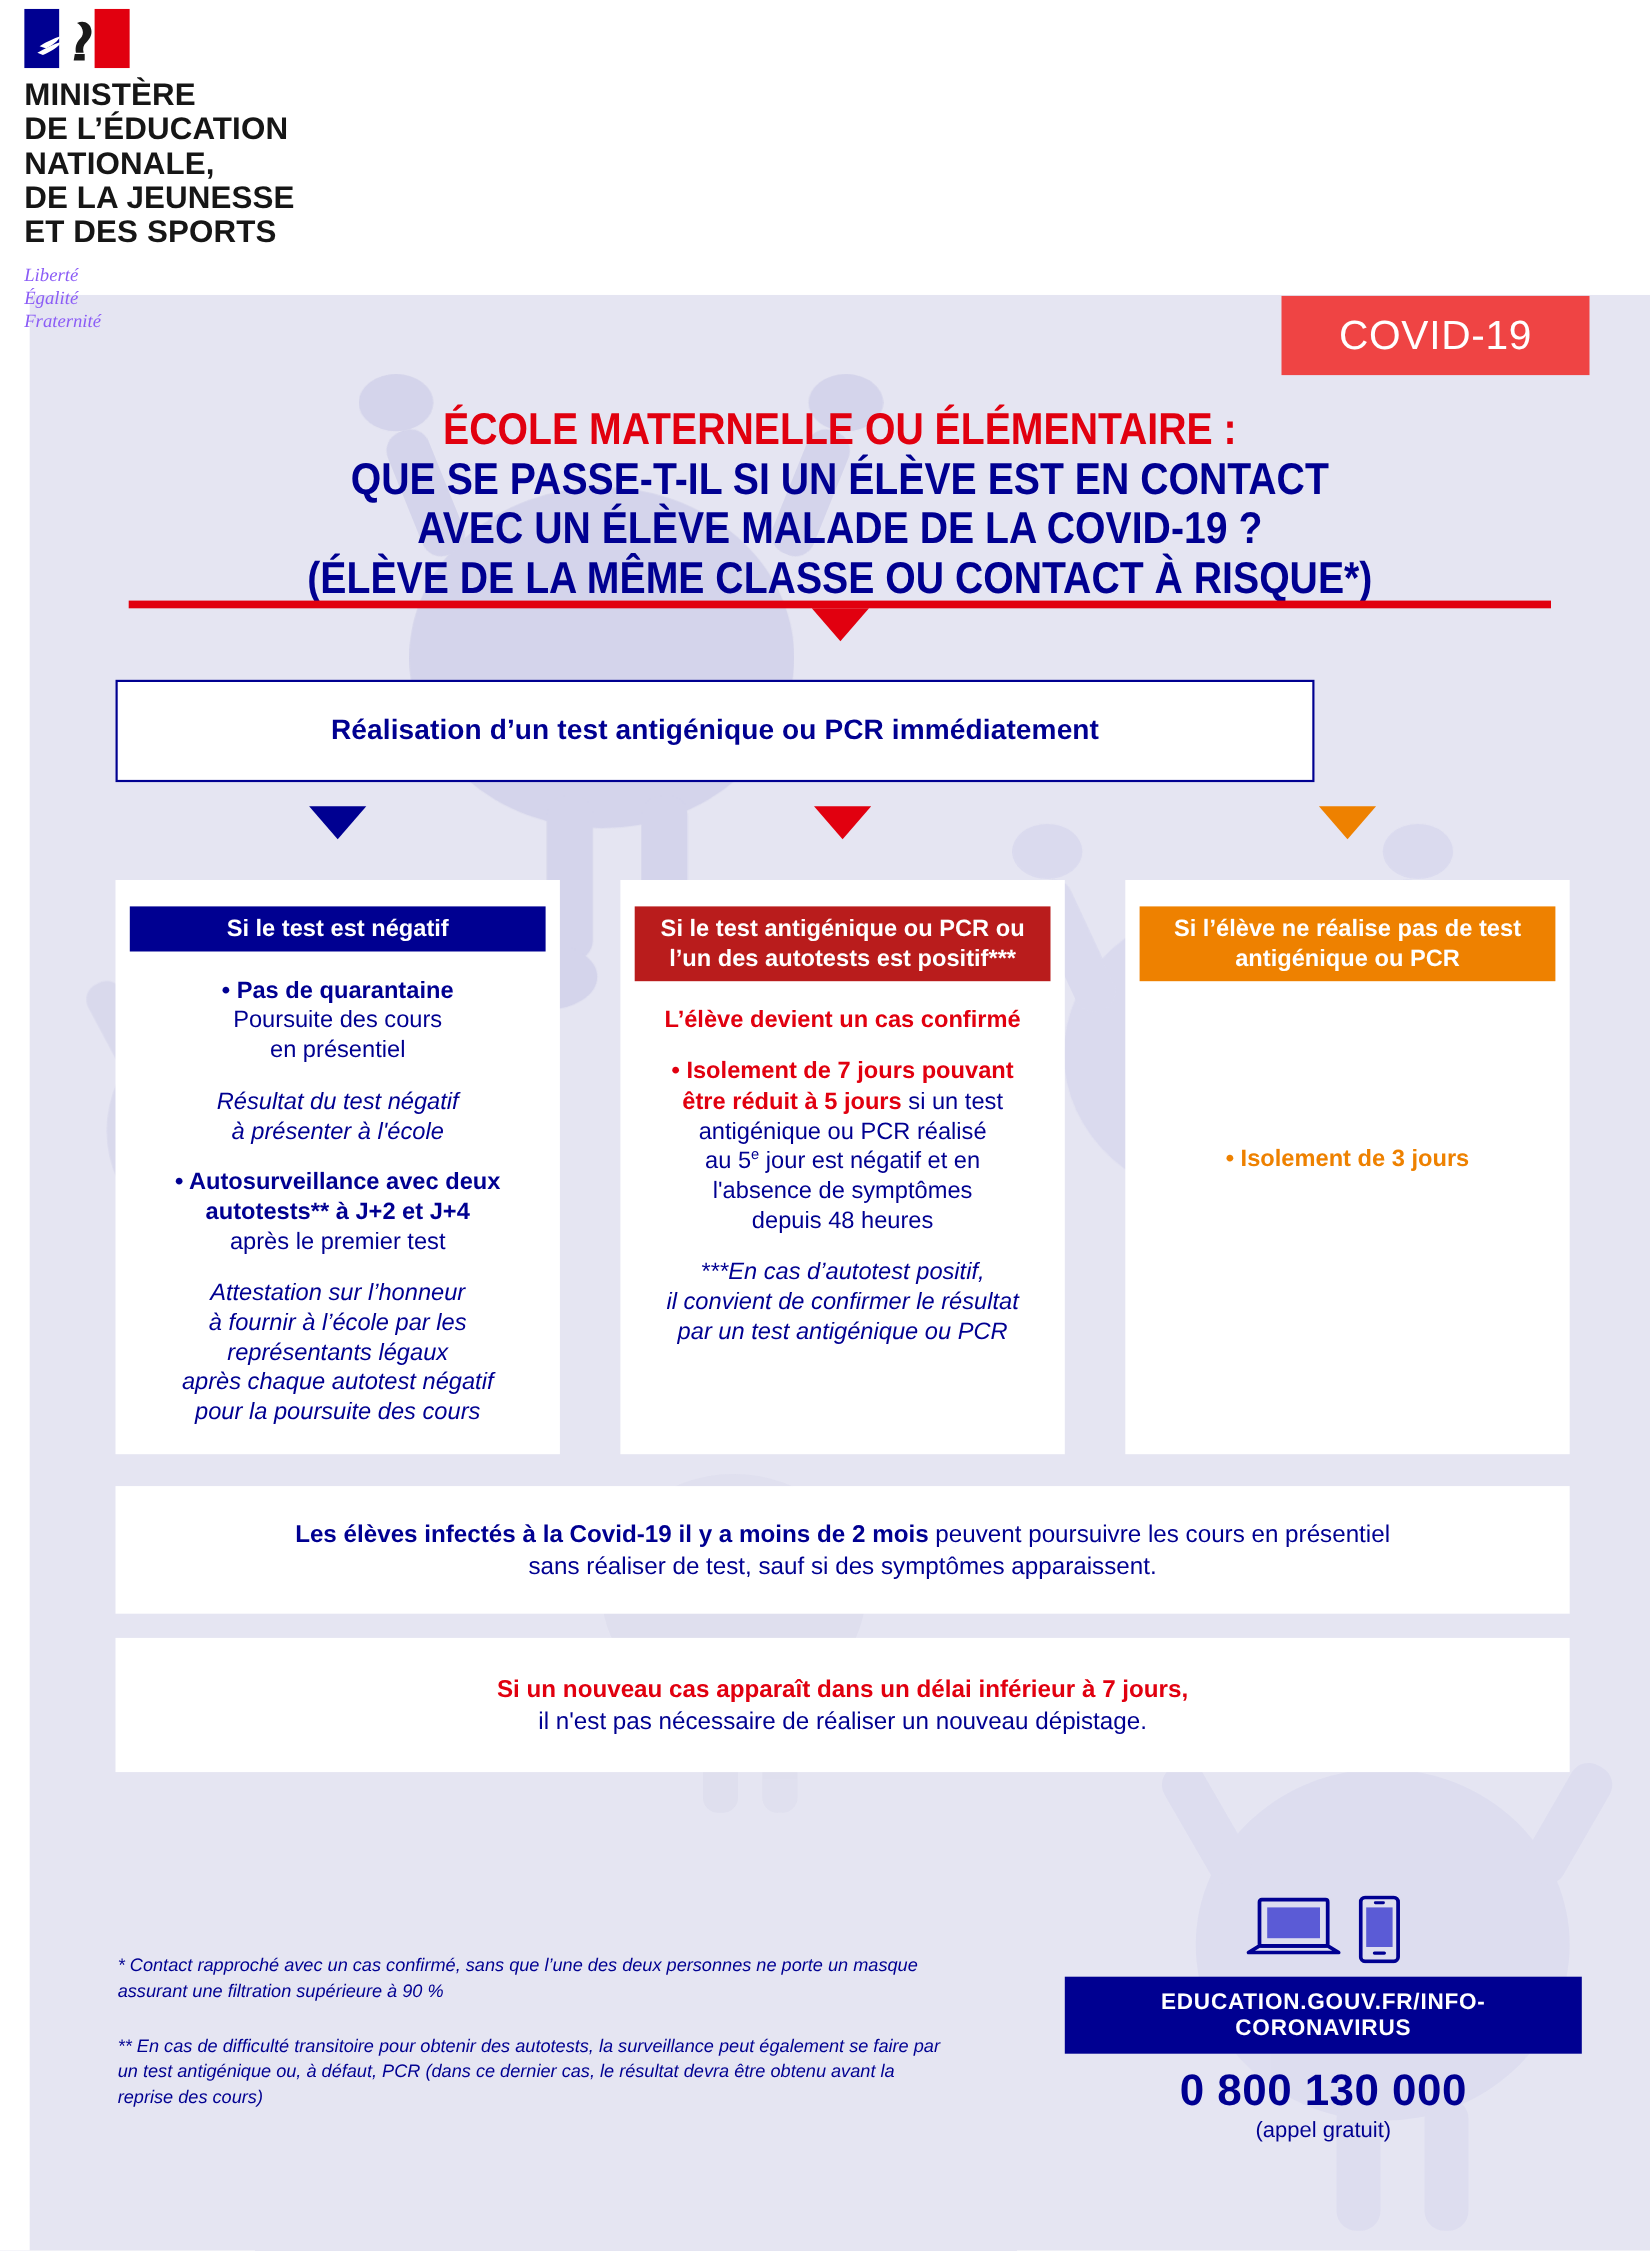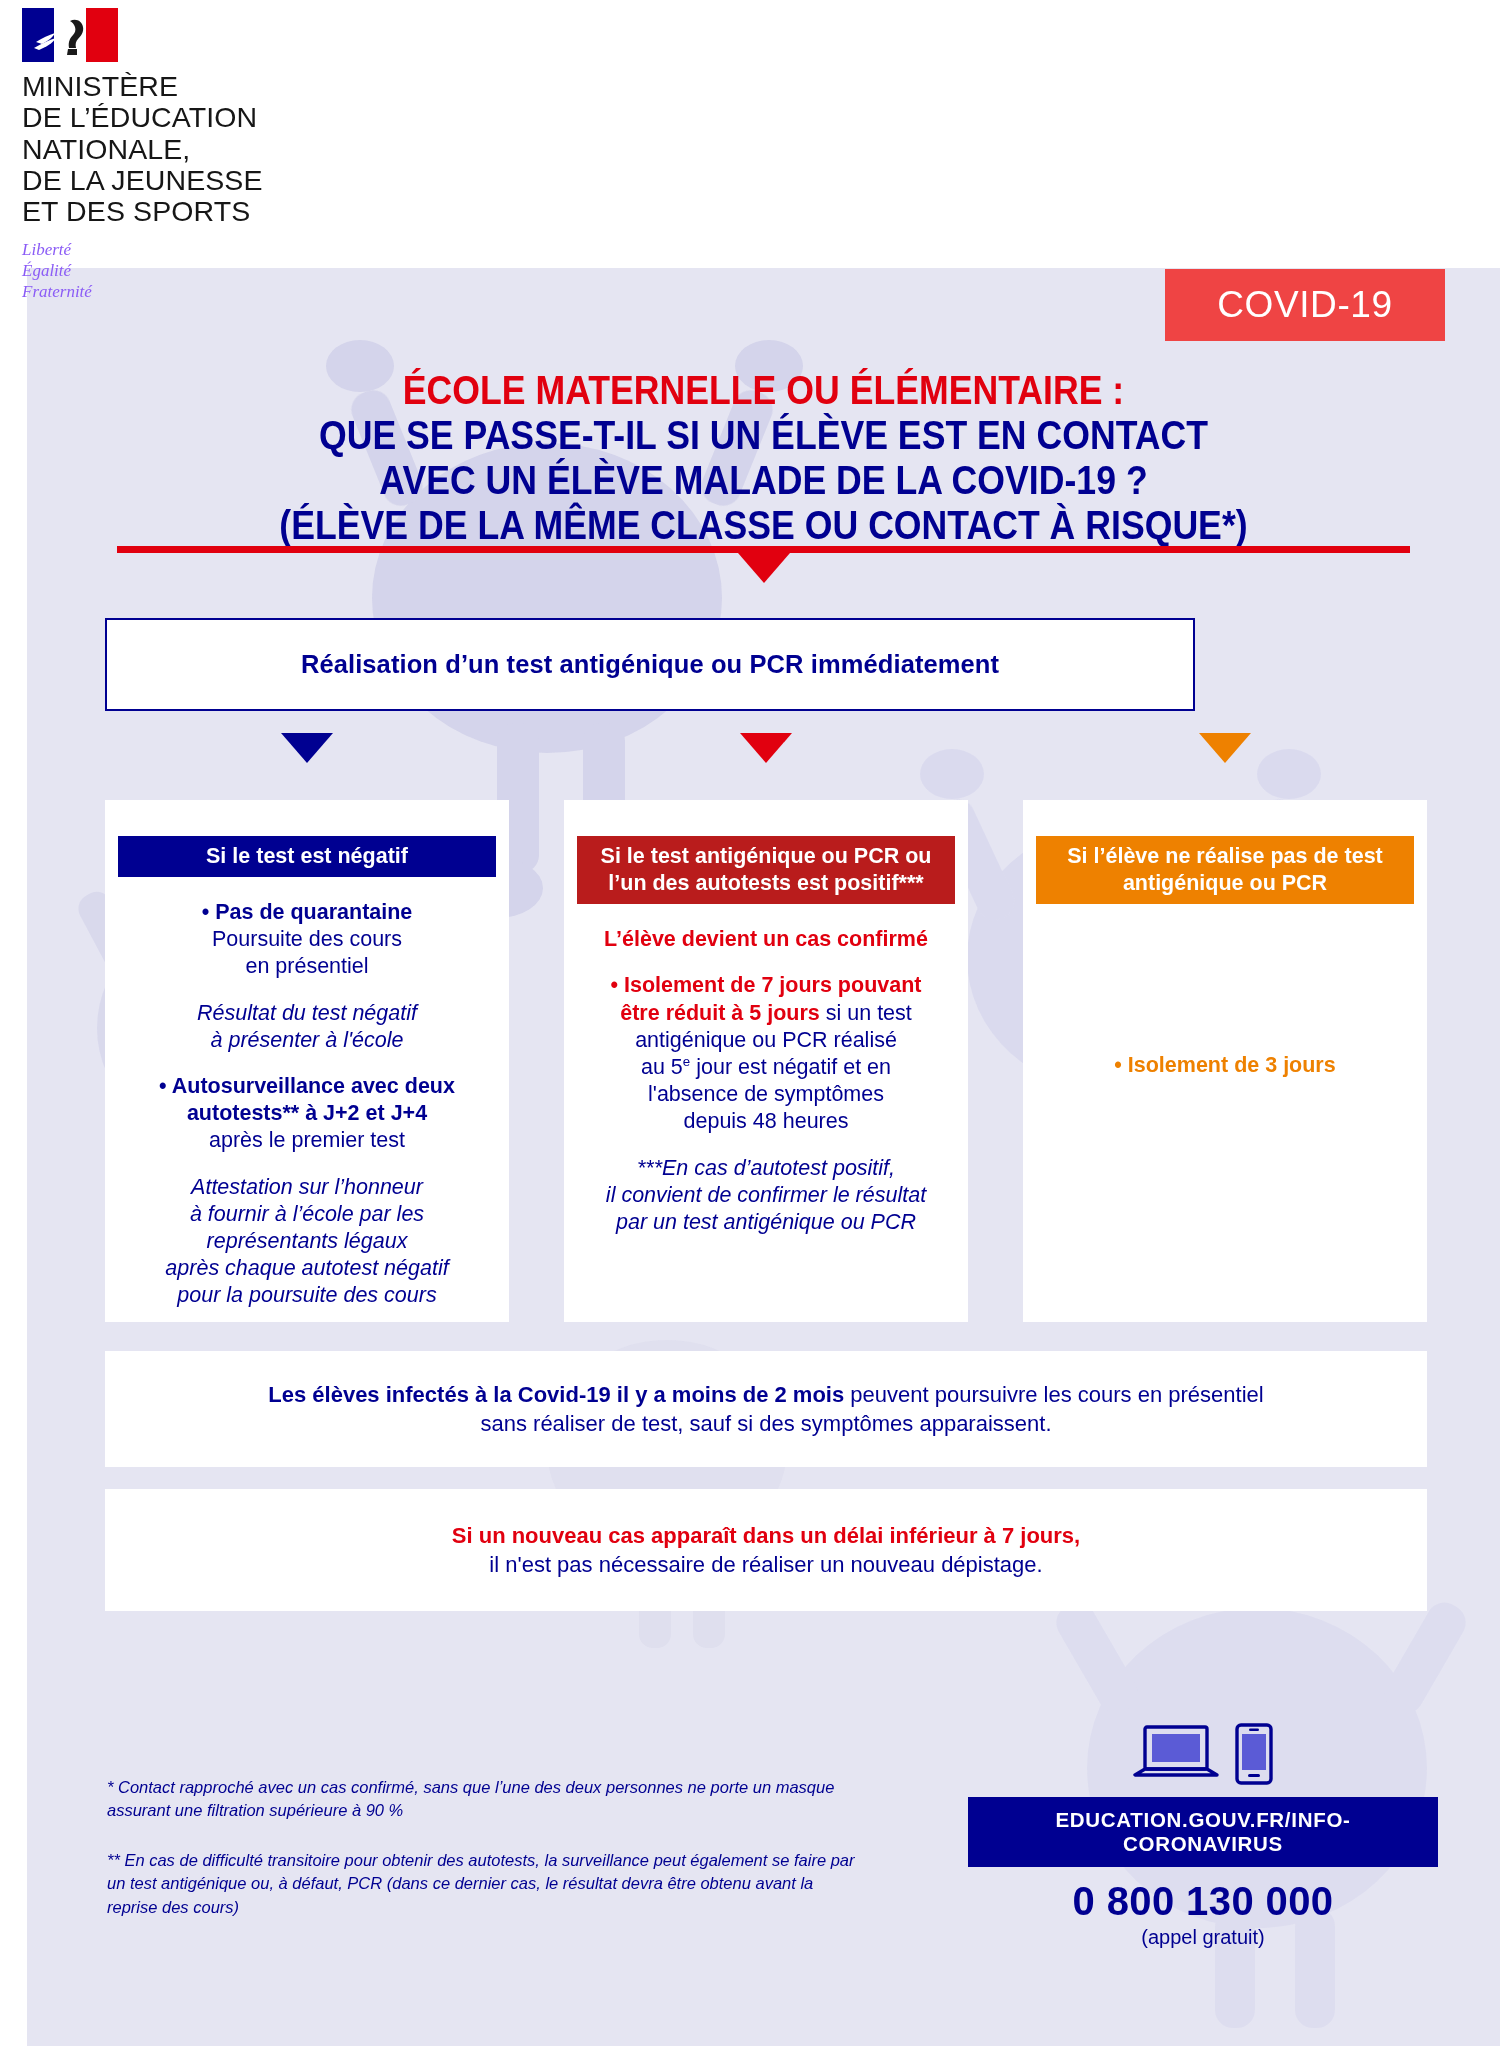--- a/index.html
+++ b/index.html
@@ -15,21 +15,21 @@
   .header {
     height: 268px;
     background: #ffffff;
     padding: 8px 0 0 22px;
     position: relative;
     z-index: 5;
   }
   .logo-flag { width: 96px; height: 54px; display: block; }
   .ministry-name {
     margin-top: 9px;
-    font-weight: normal;
+    font-weight: bold;
     font-size: 28.5px;
     line-height: 1.10;
     letter-spacing: 0.1px;
     color: #161616;
     text-transform: uppercase;
     white-space: pre-line;
   }
   .motto {
     margin-top: 11px;
     font-family: "Liberation Serif", "DejaVu Serif", serif;
@@ -151,21 +151,20 @@
     padding: 24px 13px 0;
     text-align: center;
   }
   .col-head {
     color: #ffffff;
     font-weight: bold;
     font-size: 21.5px;
     line-height: 1.26;
     padding: 7px 6px;
     white-space: pre-line;
-    margin-top: 12px;
   }
   .head-navy { background: #000091; }
   .head-red { background: #b91c1c; }
   .head-orange { background: #ee8100; }
 
   .col-body { margin-top: 22px; }
   .ln {
     font-size: 21.5px;
     line-height: 1.265;
     color: #000091;

